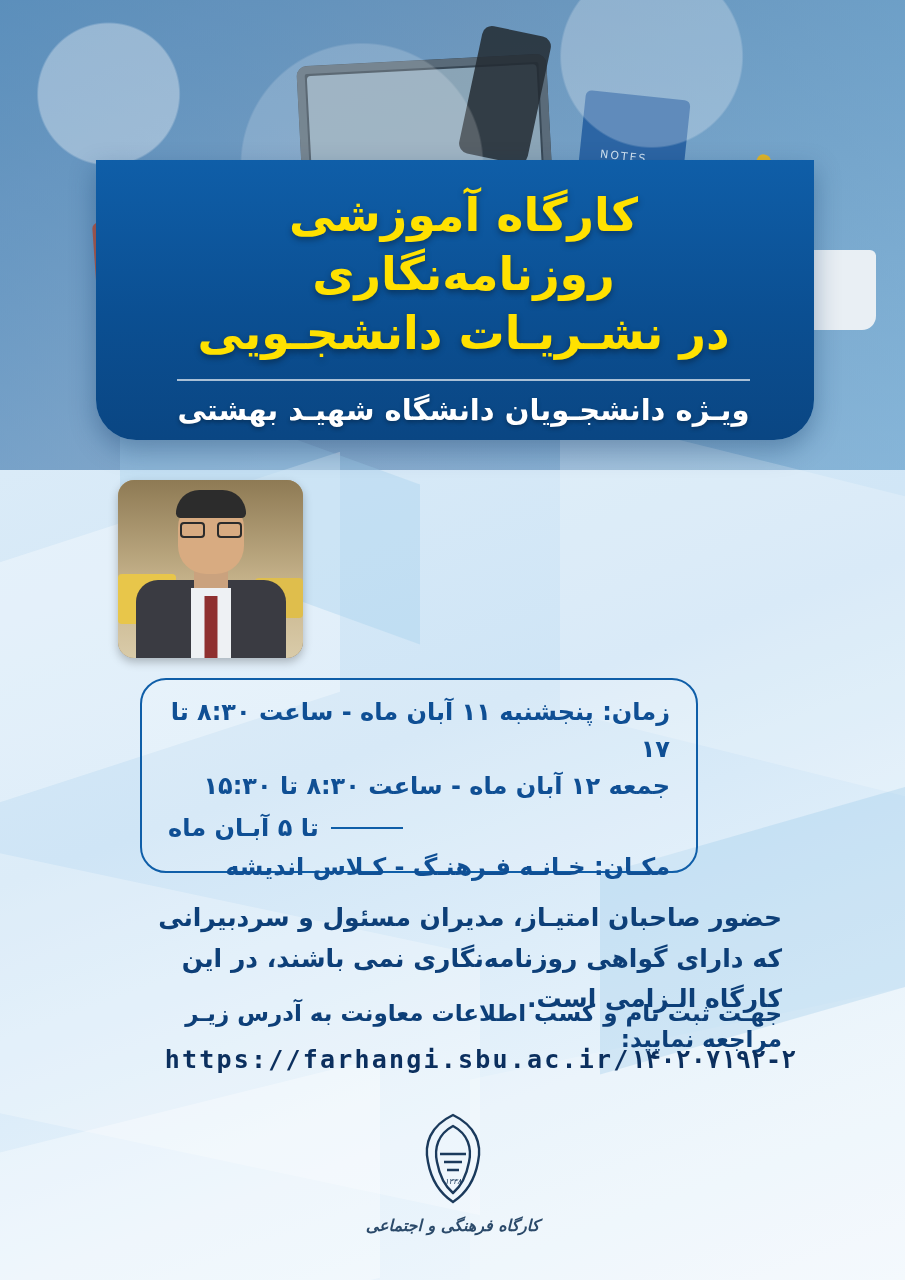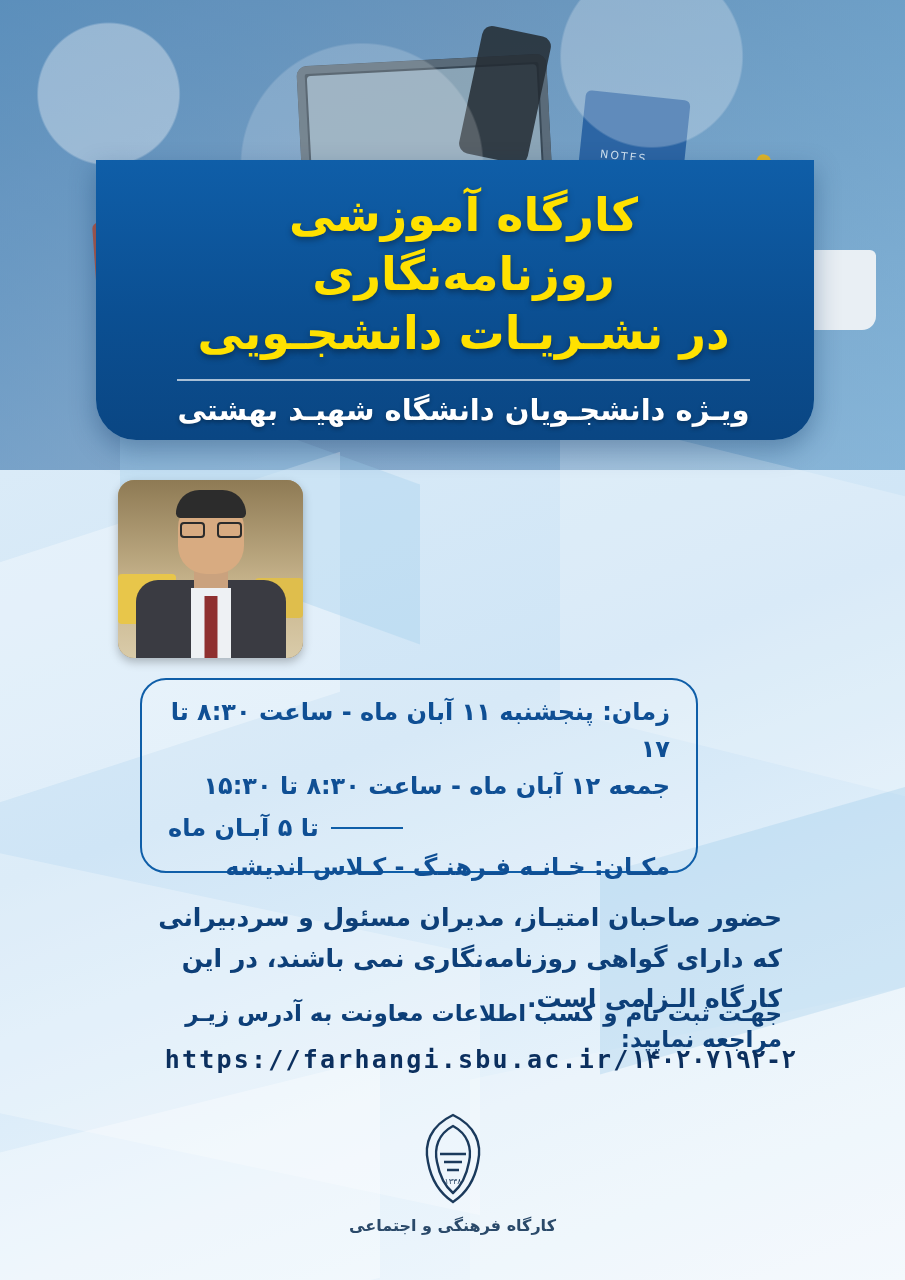--- a/index.html
+++ b/index.html
@@ -129,21 +129,21 @@
     position:absolute; left:122px; top:1000px; width:660px; text-align:right;
     color:#0d3f78; font-weight:bold; font-size:23px; letter-spacing:-.4px;
   }
   .url{
     position:absolute; left:136px; top:1045px; width:660px; text-align:right; direction:ltr;
     color:#0b2f5e; font-weight:bold; font-size:25px; letter-spacing:2.2px;
     font-family:"DejaVu Sans Mono", "Liberation Mono", monospace;
   }
 
   
-  .footer{ position:absolute; left:0; right:0; top:1110px; text-align:center; }
+  .footer{ position:absolute; left:0; right:0; top:1110px; text-align:center;font-style:italic; }
   .logo{
     width:86px; height:96px; margin:0 auto 10px auto; position:relative;
   }
   .logo svg{ display:block; }
   .footer-text{ color:#2b4a6a; font-size:16px; font-weight:bold; letter-spacing:-.3px; }
 </style>
 </head>
 <body>
 
 <div class="poster">

